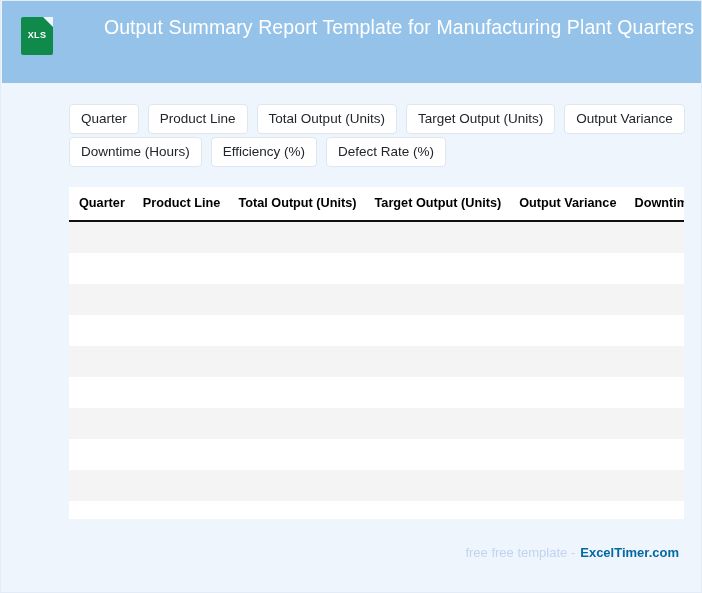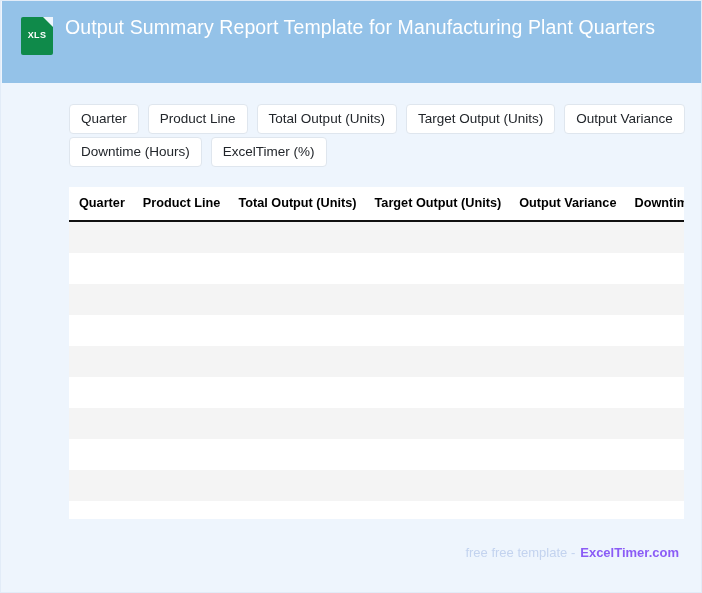--- a/index.html
+++ b/index.html
@@ -76,20 +76,21 @@
     color: #ffffff;
     letter-spacing: 0.3px;
   }
   .doc-title {
     font-size: 19.5px;
     line-height: 27px;
     color: #ffffff;
     font-weight: normal;
     margin: 0;
     letter-spacing: 0.1px;
+    text-align: right;
   }
 
   
   .tags-area {
     position: absolute;
     left: 68px;
     top: 103px;
     width: 640px;
   }
   .tag-row {
@@ -158,21 +159,21 @@
   .footer-credit {
     position: absolute;
     right: 22px;
     top: 543px;
     font-size: 13px;
     line-height: 18px;
     color: #c3d3ef;
     white-space: nowrap;
   }
   .footer-credit .brand {
-    color: #8b5cf6;
+    color: #0369a1;
     font-weight: bold;
     margin-left: 5px;
     text-align: right;
   }
 </style>
 </head>
 <body>
 
 <div class="page-shell">
 
@@ -190,21 +191,22 @@
   <div class="tags-area">
     <div class="tag-row">
       <span class="tag-pill">Quarter</span>
       <span class="tag-pill">Product Line</span>
       <span class="tag-pill">Total Output (Units)</span>
       <span class="tag-pill">Target Output (Units)</span>
       <span class="tag-pill">Output Variance</span>
     </div>
     <div class="tag-row">
       <span class="tag-pill">Downtime (Hours)</span>
-      <span class="tag-pill">ExcelTimer (%)</span>
+      <span class="tag-pill">Efficiency (%)</span>
+      <span class="tag-pill">Defect Rate (%)</span>
     </div>
   </div>
 
   <div class="table-card">
     <table class="data-table">
       <thead>
         <tr id="thead-row">
             <th>Quarter</th>
             <th>Product Line</th>
             <th>Total Output (Units)</th>

